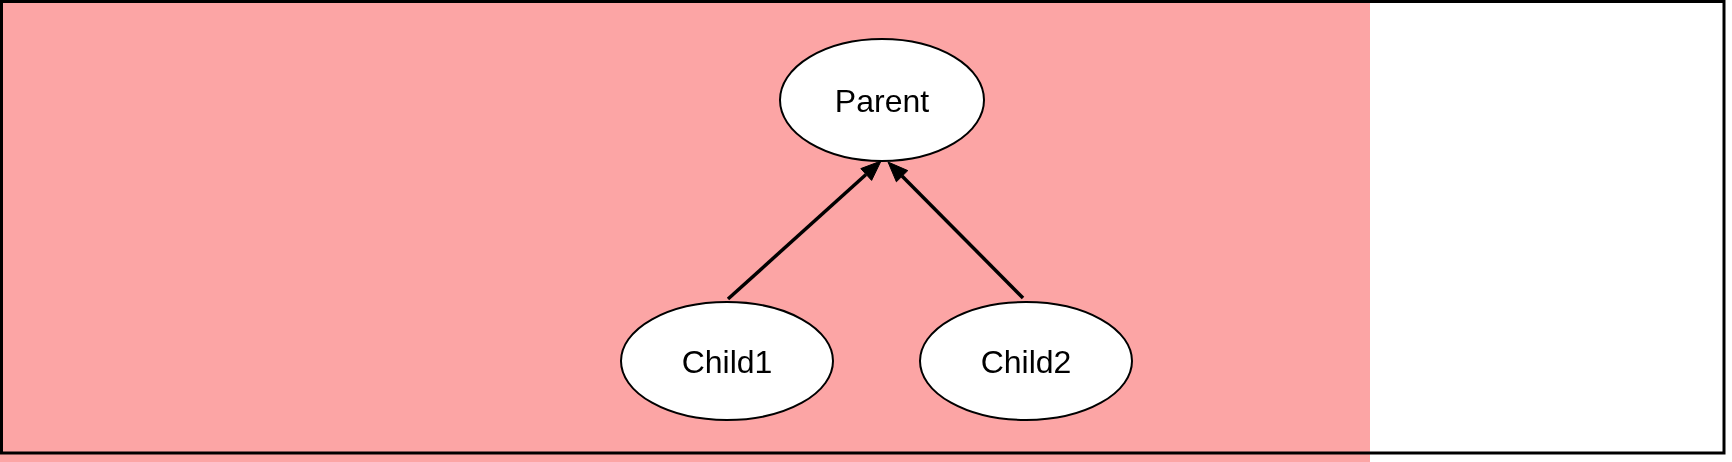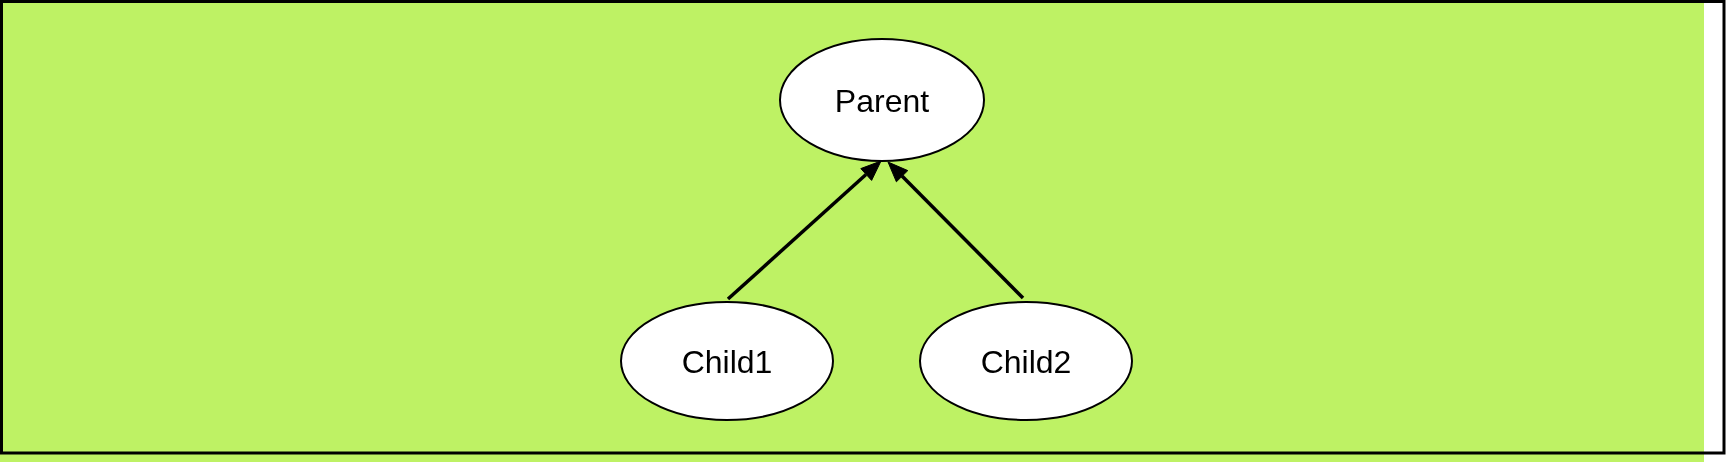--- a/index.html
+++ b/index.html
@@ -5,23 +5,23 @@
   html, body {
     margin: 0;
     padding: 0;
     background: #ffffff;
     width: 1732px;
     height: 462px;
     overflow: hidden;
   }
   .canvas-wrap {
     position: relative;
-    width: 1704px;
+    width: 1370px;
     height: 462px;
-    background: #bef264;
+    background: #fca5a5;
   }
   svg {
     display: block;
   }
   .node-ellipse {
     fill: #ffffff;
     stroke: #000000;
     stroke-width: 2px;
   }
   .node-label {

